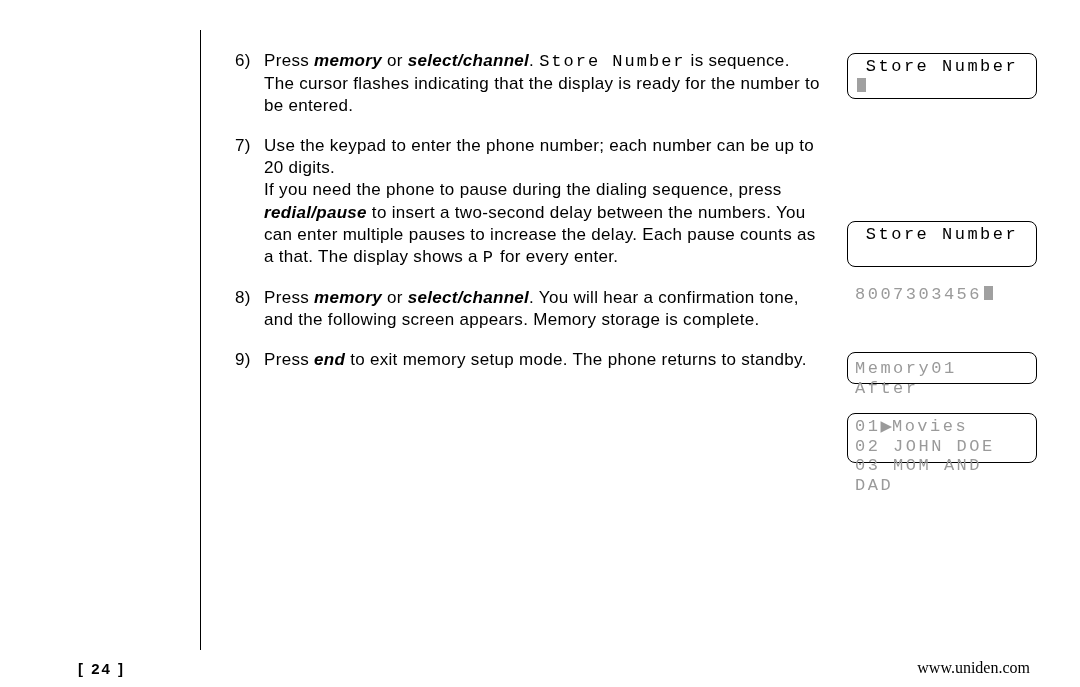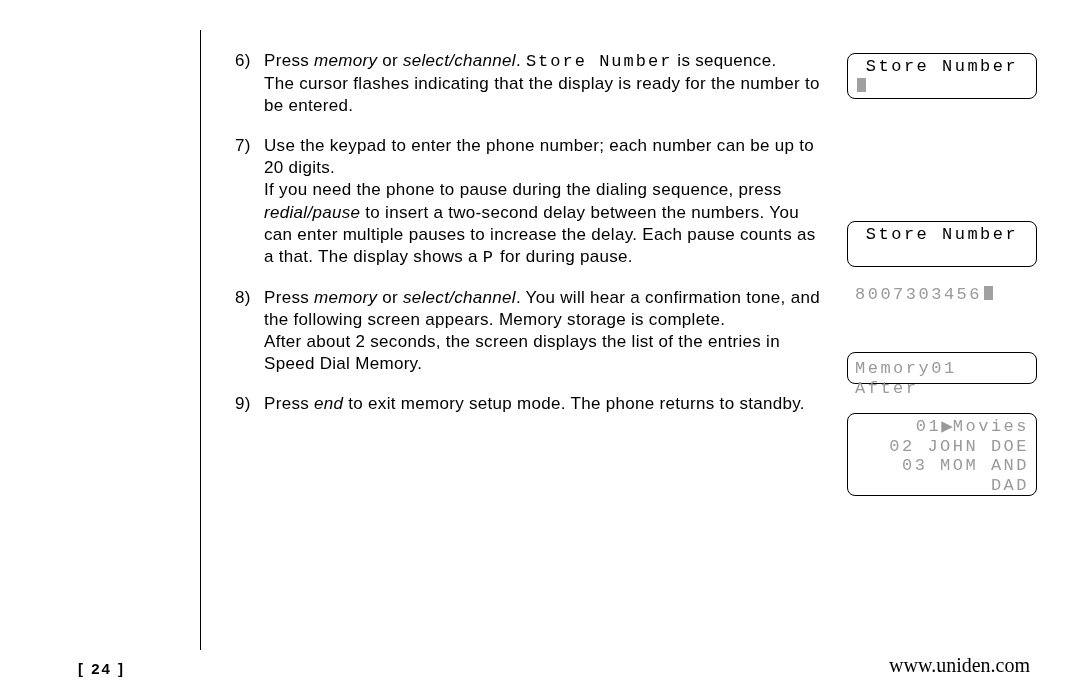--- a/index.html
+++ b/index.html
@@ -11,22 +11,22 @@
   .step .num { display: inline-block; width: 24px; vertical-align: top; }
   .step .body { display: inline-block; width: 560px; vertical-align: top; }
   .lcd-inline { font-family: "Courier New", Courier, monospace; letter-spacing: 2px; font-size: 17px; }
   .lcd-box { position: absolute; border: 1.2px solid #000; border-radius: 8px; padding: 3px 7px; font-family: "Courier New", Courier, monospace; font-size: 17px; letter-spacing: 2.5px; line-height: 1.15; color: #000; background: #fff; width: 190px; }
   .lcd-gray { color: #9a9a9a; }
   .cursor { display: inline-block; width: 9px; height: 14px; background: #a0a0a0; vertical-align: -1px; margin-left: 2px; }
   .arrow { font-family: Arial, sans-serif; font-size: 15px; letter-spacing: 0; }
   .footer { position: absolute; bottom: 10px; left: 0; right: 0; height: 28px; }
   .footer .pg { position: absolute; left: 78px; bottom: 0; font-size: 15px; font-weight: bold; letter-spacing: 2px; }
   .footer .sec { position: absolute; left: 135px; bottom: 0; font-size: 15px; font-weight: bold; letter-spacing: 4px; }
-  .footer .url { position: absolute; right: 50px; bottom: 0; font-size: 20px; font-family: "Times New Roman", Times, serif; }
-  b.it { font-weight: normal; font-style: italic; }
+  .footer .url { position: absolute; right: 50px; bottom: 0; font-size: 16px; font-family: "Times New Roman", Times, serif; }
+  b.it { font-weight: bold; font-style: italic; }
 </style>
 </head>
 <body>
 
 <div class="page">
   <div class="vline"></div>
 
   <div class="content">
 
     <div class="step">
@@ -34,29 +34,28 @@
       <span class="body">
         <span>Press </span><b class="it">memory</b><span> or </span><b class="it">select/channel</b><span>. </span><span class="lcd-inline">Store Number</span><span> is sequence.</span><br>
         <span>The cursor flashes indicating that the display is ready for the number to be entered.</span>
       </span>
     </div>
 
     <div class="step">
       <span class="num">7)</span>
       <span class="body">
         <span>Use the keypad to enter the phone number; each number can be up to 20 digits.</span><br>
-        <span>If you need the phone to pause during the dialing sequence, press </span><b class="it">redial/pause</b><span> to insert a two-second delay between the numbers. You can enter multiple pauses to increase the delay. Each pause counts as a that. The display shows a </span><span class="lcd-inline">P</span><span> for during pause.</span>
+        <span>If you need the phone to pause during the dialing sequence, press </span><b class="it">redial/pause</b><span> to insert a two-second delay between the numbers. You can enter multiple pauses to increase the delay. Each pause counts as a that. The display shows a </span><span class="lcd-inline">P</span><span> for every enter.</span>
       </span>
     </div>
 
     <div class="step">
       <span class="num">8)</span>
       <span class="body">
         <span>Press </span><b class="it">memory</b><span> or </span><b class="it">select/channel</b><span>. You will hear a confirmation tone, and the following screen appears. Memory storage is complete.</span><br>
-        <span>After about 2 seconds, the screen displays the list of the entries in Speed Dial Memory.</span>
       </span>
     </div>
 
     <div class="step">
       <span class="num">9)</span>
       <span class="body">
         <span>Press </span><b class="it">end</b><span> to exit memory setup mode. The phone returns to standby.</span>
       </span>
     </div>
 
@@ -69,21 +68,21 @@
 
   <div class="lcd-box" style="top:221px; left:847px; height:46px;">
     <div style="text-align:center;">Store Number</div>
     <div style="text-align:left;margin-top:40px;"><span class="lcd-gray">8007303456</span><span class="cursor"></span></div>
   </div>
 
   <div class="lcd-box" style="top:352px; left:847px; height:32px; text-align:left; padding-top:6px;">
     <div class="lcd-gray">Memory01 After</div>
   </div>
 
-  <div class="lcd-box" style="top:413px; left:847px; height:83px; text-align:right;">
+  <div class="lcd-box" style="top:413px; left:847px; height:50px; text-align:left;">
     <div><span class="lcd-gray">01</span><span class="arrow lcd-gray">▶</span><span class="lcd-gray">Movies</span></div>
     <div class="lcd-gray">02 JOHN DOE</div>
     <div class="lcd-gray">03 MOM AND DAD</div>
   </div>
 
   <div class="footer">
     <span class="pg">[ 24 ]</span>
     <span class="url">www.uniden.com</span>
   </div>
 </div>

